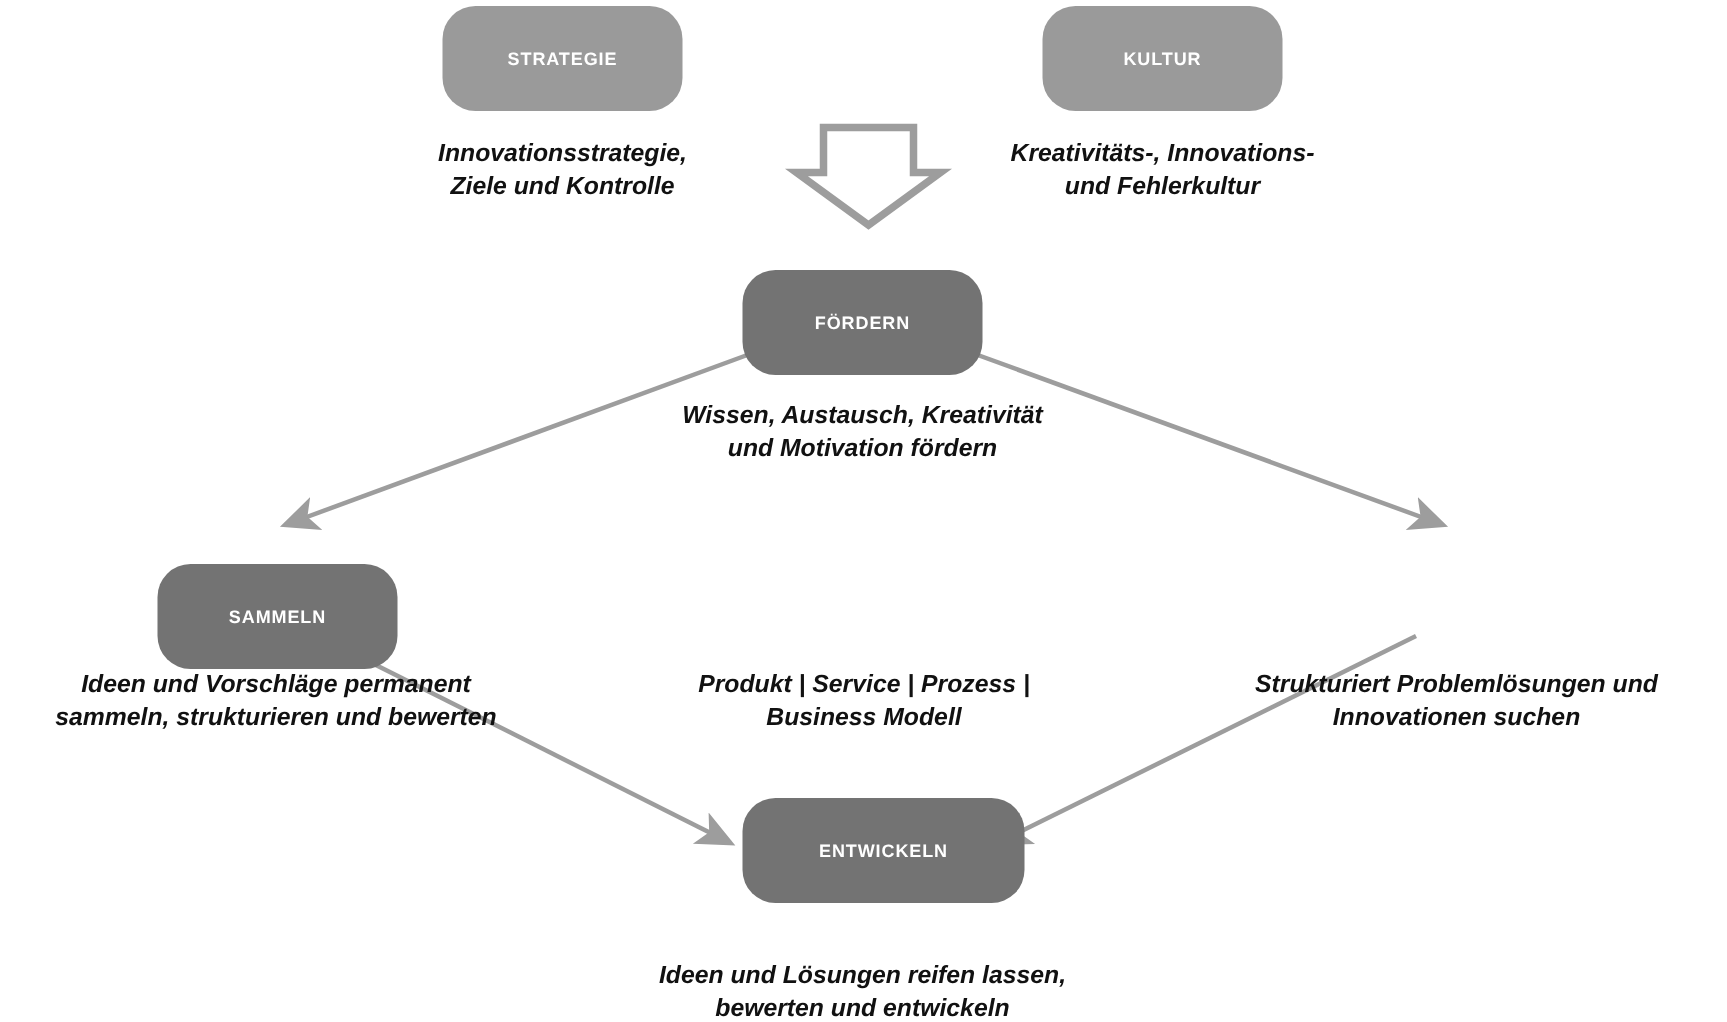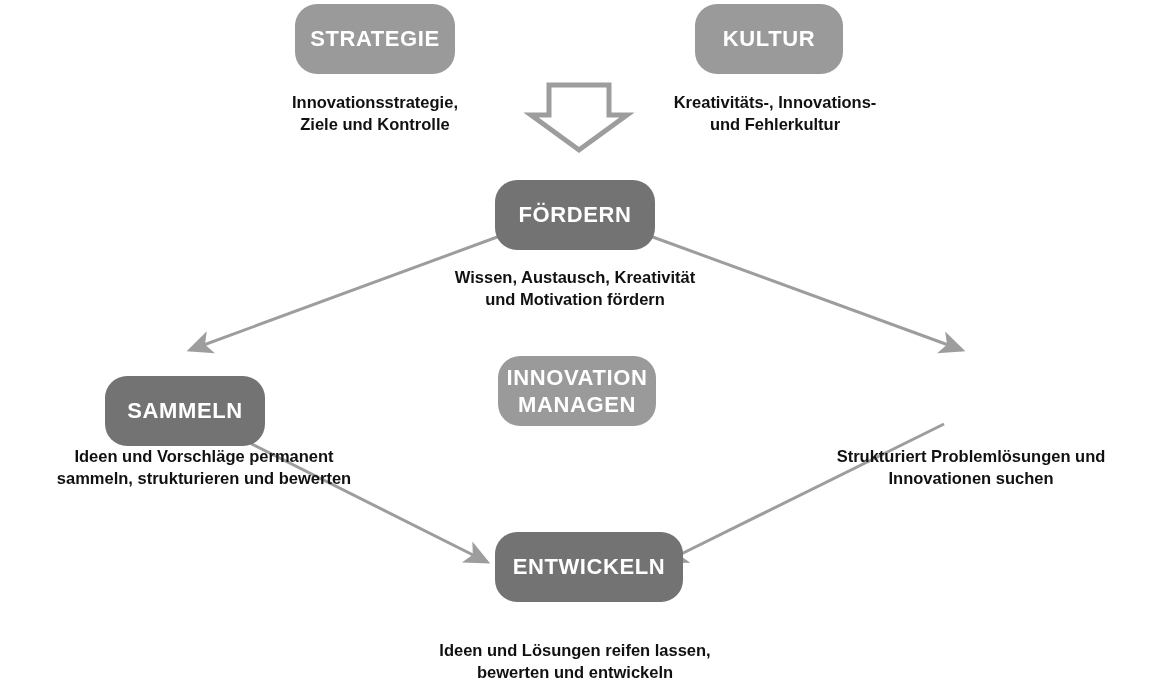--- a/index.html
+++ b/index.html
@@ -28,53 +28,54 @@
   .node {
     position: absolute;
     box-sizing: border-box;
     border-radius: 22px;
     display: flex;
     align-items: center;
     justify-content: center;
     text-align: center;
     color: #ffffff;
     font-weight: bold;
-    font-size: 22px;
+    font-size: 12px;
     letter-spacing: 0.6px;
     line-height: 1.25;
     z-index: 3;
   }
   .node.blue  { background: #737373; }
   .node.gray  { background: #9A9A9A; }
 
   .caption {
     position: absolute;
     text-align: center;
     font-weight: bold;
     font-size: 16.5px;
     line-height: 1.32;
     color: #111111;
     z-index: 4;
     white-space: pre-line;
+    font-style: italic;
   }
 
   
   #node-strategie          { left: 295px; top: 4px;   width: 160px; height: 70px; }
-  #node-kultur             { left: 695px; top: 4px;   width: 148px; height: 70px; }
+  #node-kultur             { left: 695px; top: 4px;   width: 160px; height: 70px; }
   #node-foerdern           { left: 495px; top: 180px; width: 160px; height: 70px; }
   #node-sammeln            { left: 105px; top: 376px; width: 160px; height: 70px; }
   #node-innovation-managen { left: 498px; top: 356px; width: 158px; height: 70px; }
   #node-aktionen           { left: 890px; top: 356px; width: 160px; height: 70px; }
   #node-entwickeln         { left: 495px; top: 532px; width: 188px; height: 70px; }
 
   
   #cap-strategie   { left: 235px; top: 92px;  width: 280px; }
   #cap-kultur      { left: 635px; top: 92px;  width: 280px; }
   #cap-foerdern    { left: 415px; top: 267px; width: 320px; }
-  #cap-sammeln     { left:   0px; top: 446px; width: 368px; padding-left: 20px; }
+  #cap-sammeln     { left:   0px; top: 446px; width: 368px; }
   #cap-innovation  { left: 425px; top: 446px; width: 302px; }
   #cap-aktionen    { left: 795px; top: 446px; width: 352px; }
   #cap-entwickeln  { left: 415px; top: 640px; width: 320px; }
 </style>
 </head>
 <body>
 
 <div id="canvas">
 
   <svg id="edges" viewBox="0 0 1151 681" width="1151" height="681" aria-hidden="true">
@@ -104,22 +105,22 @@
 und Fehlerkultur</div>
 
   <div class="node blue" id="node-foerdern">FÖRDERN</div>
   <div class="caption" id="cap-foerdern">Wissen, Austausch, Kreativität
 und Motivation fördern</div>
 
   <div class="node blue" id="node-sammeln">SAMMELN</div>
   <div class="caption" id="cap-sammeln">Ideen und Vorschläge permanent
 sammeln, strukturieren und bewerten</div>
 
-  <div class="node gray" id="node-innovation-managen" style="white-space: pre-line;">INNOVATION
-MANAGEN</div>
+  <div class="caption" id="cap-innovation">Produkt | Service | Prozess |
+Business Modell</div>
 
   <div class="caption" id="cap-aktionen">Strukturiert Problemlösungen und
 Innovationen suchen</div>
 
   <div class="node blue" id="node-entwickeln">ENTWICKELN</div>
   <div class="caption" id="cap-entwickeln">Ideen und Lösungen reifen lassen,
 bewerten und entwickeln</div>
 
 </div>
 

